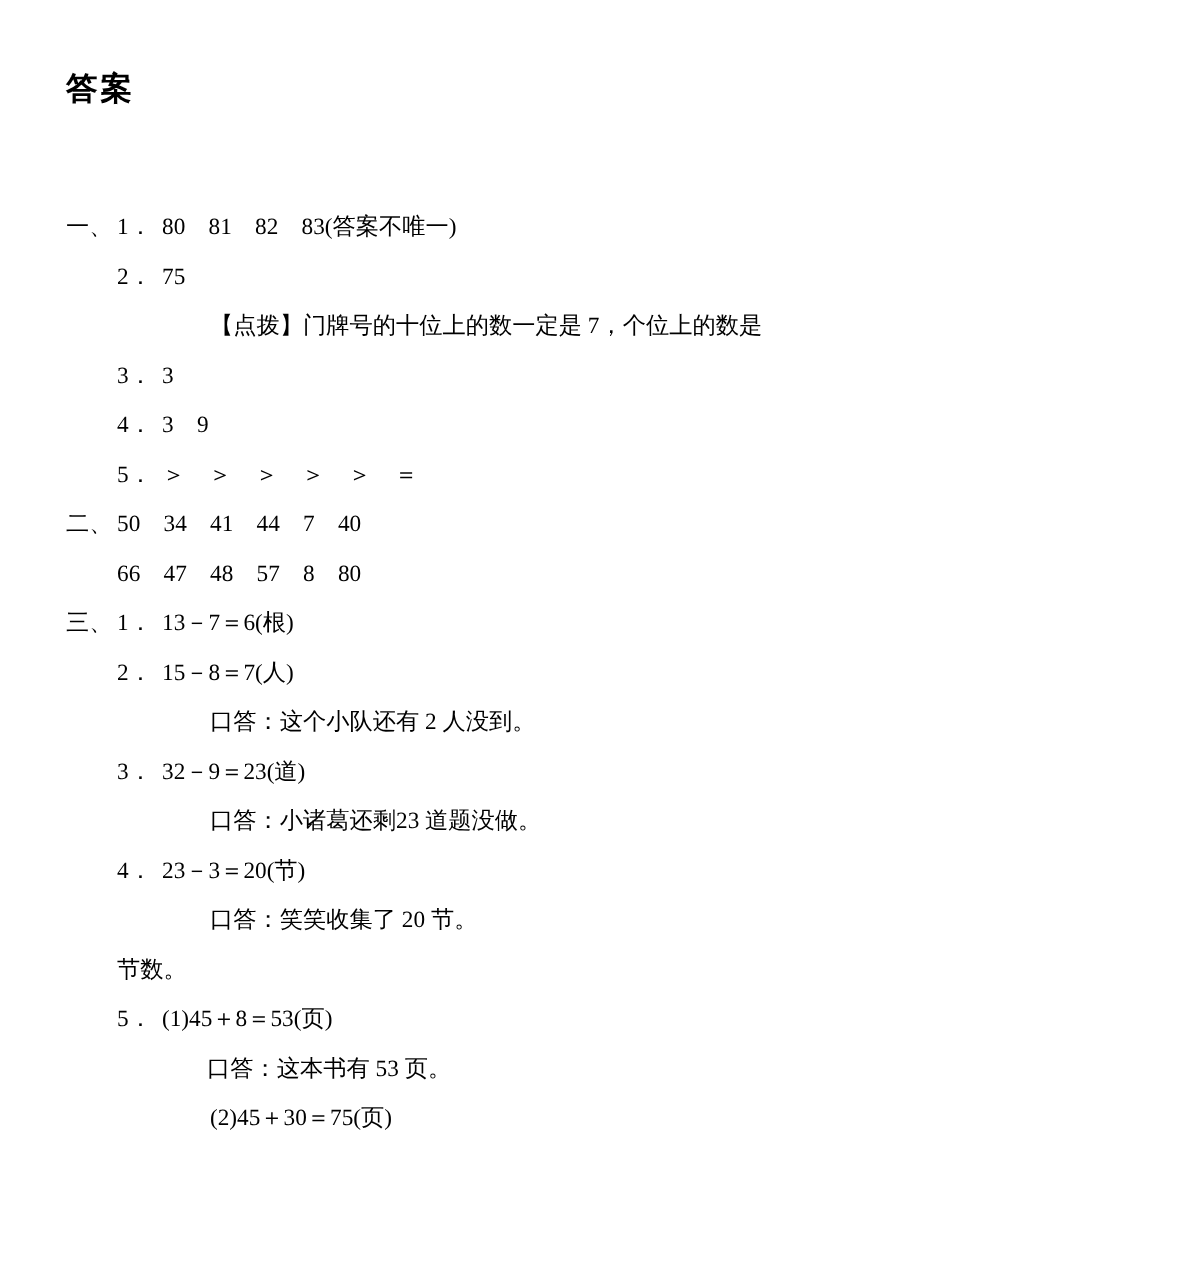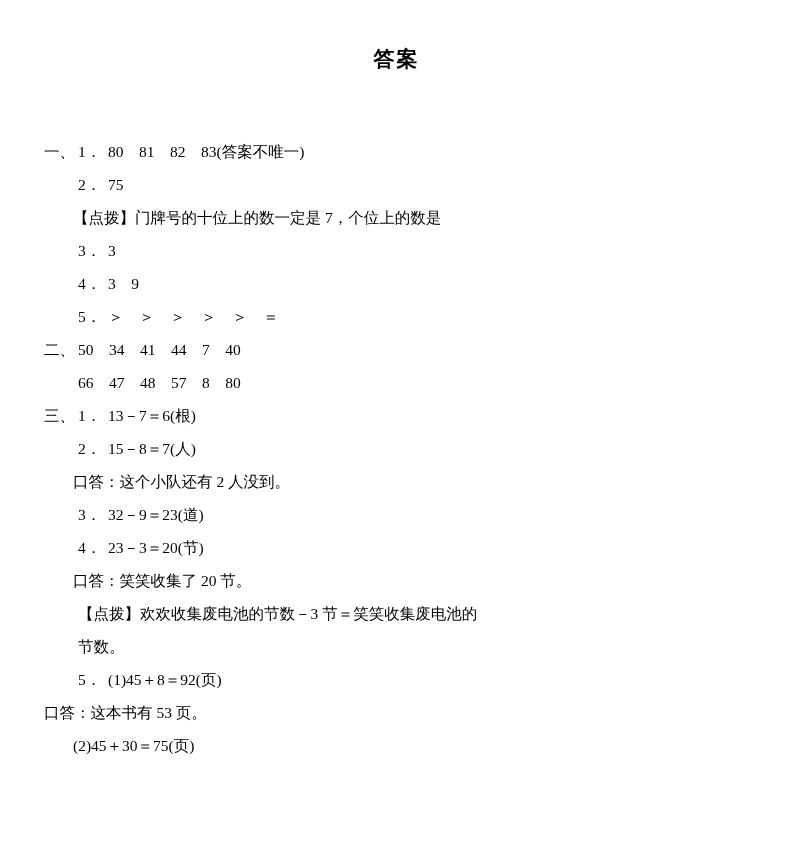--- a/index.html
+++ b/index.html
@@ -15,21 +15,20 @@
     overflow: hidden;
   }
   .page {
     position: relative;
     width: 793px;
     height: 854px;
     box-sizing: border-box;
     padding: 0 44px;
   }
   .doc-title {
-    text-align: center;
     font-family: "Liberation Sans", "DejaVu Sans", sans-serif;
     font-weight: bold;
     font-size: 21px;
     letter-spacing: 2px;
     margin-top: 45px;
     margin-bottom: 0;
   }
   .body-block {
     margin-top: 62px;
     font-size: 15.5px;
@@ -44,22 +43,22 @@
     width: 34px;
     flex: 0 0 34px;
     text-align: left;
   }
   .num-label {
     width: 30px;
     flex: 0 0 30px;
     text-align: left;
   }
   .indent-1 { margin-left: 34px; }
-  .indent-2 { margin-left: 29px; }
-  .indent-3 { }
+  .indent-2 { margin-left: 96px; }
+  .indent-3 { margin-left: 94px; }
   .content {
     flex: 1 1 auto;
     white-space: pre;
   }
 </style>
 </head>
 <body>
 
 <div class="page">
 
@@ -115,38 +114,38 @@
       <span class="content">15－8＝7(人)</span>
     </div>
     <div class="row indent-2">
       <span class="content">口答：这个小队还有 2 人没到。</span>
     </div>
 
     <div class="row indent-1">
       <span class="num-label">3．</span>
       <span class="content">32－9＝23(道)</span>
     </div>
+    <div class="row indent-2">
+      <span class="content">口答：小诸葛还剩23 道题没做。</span>
+    </div>
 
     <div class="row indent-1">
       <span class="num-label">4．</span>
       <span class="content">23－3＝20(节)</span>
     </div>
     <div class="row indent-2">
       <span class="content">口答：笑笑收集了 20 节。</span>
     </div>
     <div class="row indent-1">
-      <span class="content">【点拨】欢欢收集废电池的节数－3 节＝笑笑收集废电池的</span>
-    </div>
-    <div class="row indent-1">
       <span class="content">节数。</span>
     </div>
 
     <div class="row indent-1">
       <span class="num-label">5．</span>
-      <span class="content">(1)45＋8＝92(页)</span>
+      <span class="content">(1)45＋8＝53(页)</span>
     </div>
     <div class="row indent-3">
       <span class="content">口答：这本书有 53 页。</span>
     </div>
     <div class="row indent-2">
       <span class="content">(2)45＋30＝75(页)</span>
     </div>
 
   </div>
 </div>

